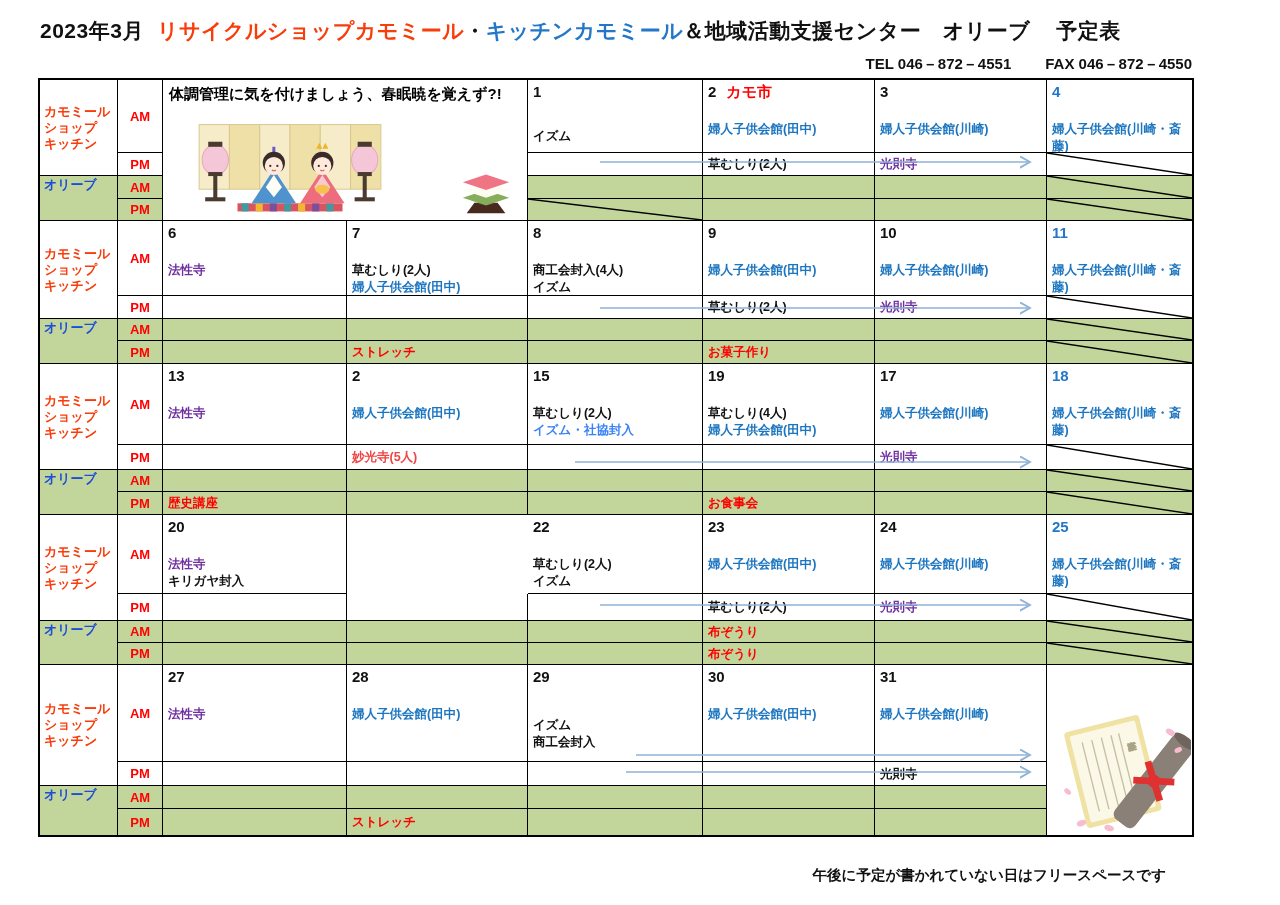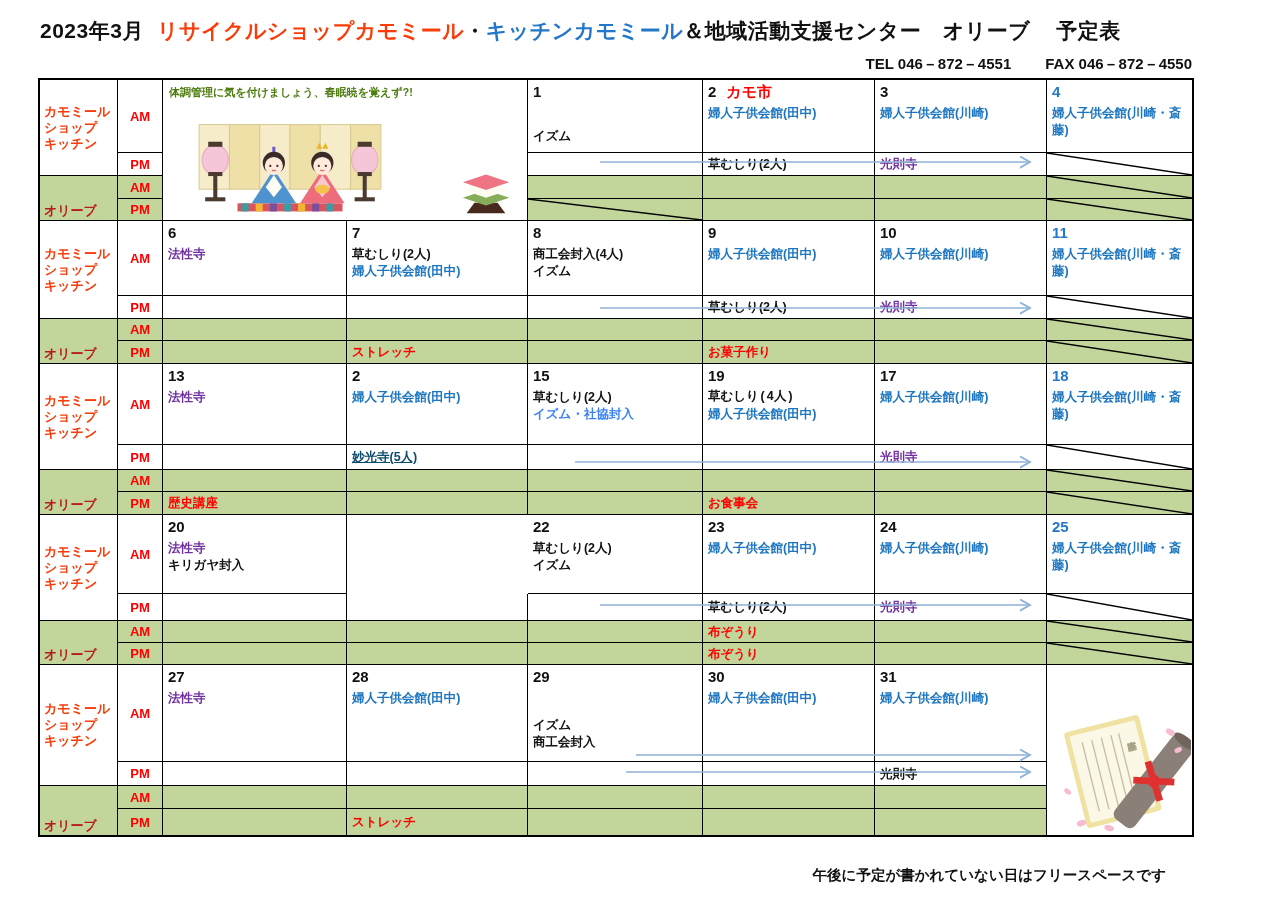--- a/index.html
+++ b/index.html
@@ -20,38 +20,38 @@
   .hdr{grid-template-rows:28px}
   .hdr .c{border-bottom-width:2px}
   .c{position:relative;box-sizing:border-box;border-right:1px solid #000;border-bottom:1px solid #000;background:#fff;overflow:hidden}
   .lc{border-right:none}
   .nb{border-bottom:none}
   .grn{background:#c2d69b}
   .hc{display:flex;align-items:center;justify-content:center;font-size:13px}
   .sun{color:#ff0000}
   .sat{color:#2e75b6}
   .lblk{display:flex;flex-direction:column;justify-content:center;padding-left:4px;font-size:13px;line-height:16px}
-  .lblo{display:flex;align-items:flex-end;padding-left:4px;font-size:13px;color:#b91c1c}
+  .lblo{display:flex;align-items:flex-start;padding-left:4px;font-size:13px;color:#1d4ed8}
   .per{display:flex;align-items:center;justify-content:center;font-size:13px;color:#ff0000}
   .day{padding:2px 5px;font-size:12.5px;line-height:17px}
   .date{font-size:15px;line-height:20px;color:#111;white-space:nowrap}
   .date .tag{margin-left:10px}
   .red{color:#ff0000}
   .blue{color:#2277c8}
-  .evts{margin-top:3px}
+  .evts{margin-top:19px}
   .evts .ln{line-height:17px;white-space:normal}
   .g24{margin-top:26px}
   .g28{margin-top:30px}
   .indent .ln{padding-left:38px}
   .sl{display:flex;align-items:center;padding:0 5px;font-size:12.5px}
   .sl .ln{line-height:14px;white-space:nowrap}
   .dsvg{position:absolute;left:0;top:0;width:100%;height:100%;display:block}
   .dsvg line{stroke:#000;stroke-width:1.4}
   .merge{padding:0}
-  .msg{padding:5px 4px 0 6px;color:#4d7c0f;font-size:11px;white-space:nowrap}
+  .msg{padding:5px 4px 0 6px;color:#000000;font-size:15px;white-space:nowrap}
   .hina{position:absolute;left:22px;top:42px;width:210px;height:94px}
   .hishi{position:absolute;left:294px;top:88px;width:58px;height:48px}
   .cert{position:absolute;right:1px;bottom:2px;width:140px;height:158px}
   .overlay{position:absolute;left:0;top:0;pointer-events:none}
 </style>
 </head>
 <body>
 
 <div class="stage">
 
@@ -343,40 +343,40 @@
       <div class="c day" style="grid-area:1/5/2/6">
           <div class="date"><span>15</span></div>
           <div class="evts">
             <div class="ln" style="color: rgb(17, 17, 17);">草むしり(2人)</div>
             <div class="ln" style="color: #3b82f6;">イズム・社協封入</div>
           </div>
         </div>
       <div class="c day" style="grid-area:1/6/2/7">
           <div class="date"><span>19</span></div>
           <div class="evts">
-            <div class="ln" style="color: rgb(17, 17, 17); font-family: Liberation Mono, monospace;">草むしり(4人)</div>
+            <div class="ln" style="color: rgb(17, 17, 17);">草むしり(4人)</div>
             <div class="ln" style="color: rgb(27, 117, 192);">婦人子供会館(田中)</div>
           </div>
         </div>
       <div class="c day" style="grid-area:1/7/2/8">
           <div class="date"><span>17</span></div>
           <div class="evts">
             <div class="ln" style="color: rgb(27, 117, 192);">婦人子供会館(川崎)</div>
           </div>
         </div>
       <div class="c day lc" style="grid-area:1/8/2/9">
           <div class="date blue"><span>18</span></div>
           <div class="evts">
             <div class="ln" style="color: rgb(27, 117, 192);">婦人子供会館(川崎・斎藤)</div>
           </div>
         </div>
 
       <div class="c sl" style="grid-area:2/3/3/4"></div>
       <div class="c sl" style="grid-area:2/4/3/5">
-          <div class="ln" style="color: #0c4a6e; text-decoration: underline;">妙光寺(5人)</div>
+          <div class="ln" style="color: #ef4444;">妙光寺(5人)</div>
         </div>
       <div class="c sl" style="grid-area:2/5/3/6"></div>
       <div class="c sl" style="grid-area:2/6/3/7"></div>
       <div class="c sl" style="grid-area:2/7/3/8">
           <div class="ln" style="color: rgb(112, 48, 160);">光則寺</div>
         </div>
       <div class="c sl lc" style="grid-area:2/8/3/9">
           <svg class="dsvg">
             <line x1="0" y1="0" x2="100%" y2="100%"></line>
           </svg>

